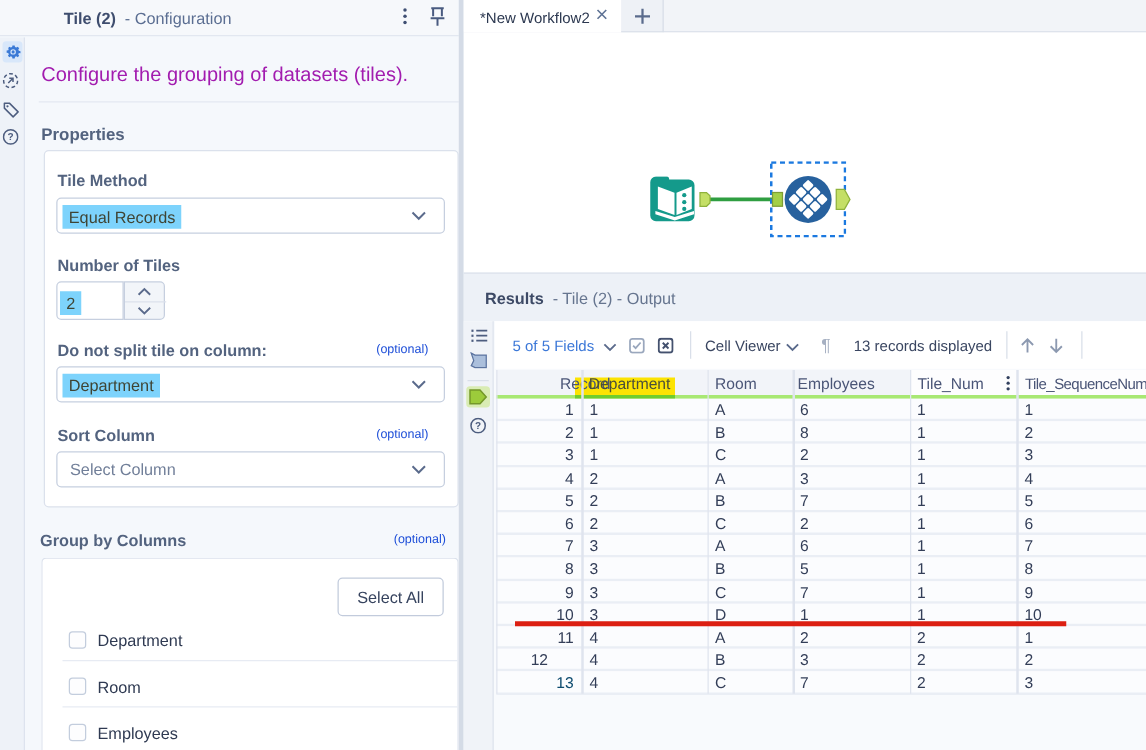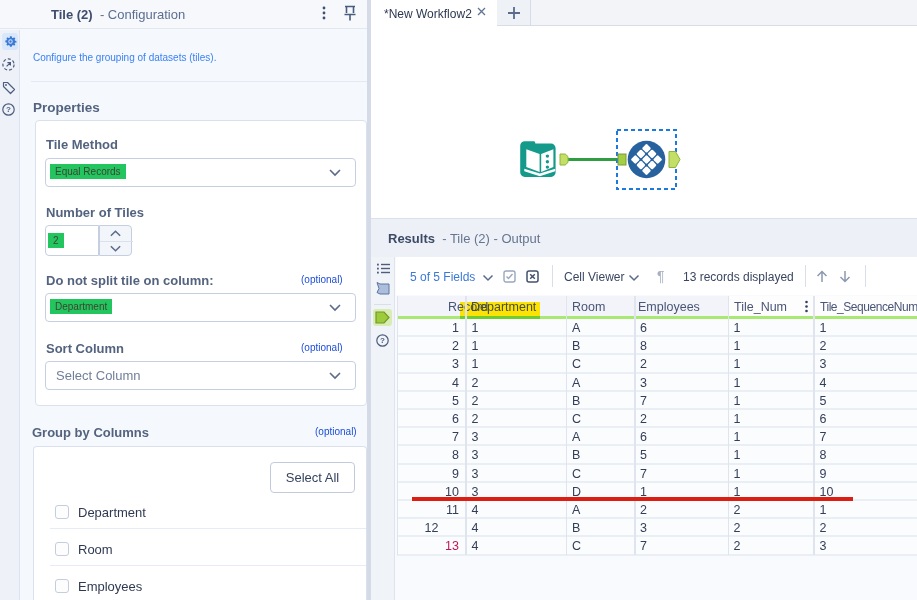--- a/index.html
+++ b/index.html
@@ -4,21 +4,21 @@
 <style>
   * { margin:0; padding:0; box-sizing:border-box; }
   html,body { width:917px; height:600px; overflow:hidden; }
   body { font-family:"Liberation Sans", sans-serif; background:#fff; position:relative; }
   .abs { position:absolute; }
   .lbl { font-weight:bold; font-size:13px; color:#53637f; }
   .opt { font-size:10px; color:#1d4ed8; }
   .sel { position:absolute; left:45px; width:311px; height:29px; background:#fff;
          border:1px solid #c6cfdf; border-radius:4px; }
   .sel .chev { position:absolute; right:13px; top:9px; }
-  .hl { background:#22c55e; color:#3f4433; font-size:10px; padding:1.5px 5px 2.5px 5px; }
+  .hl { background:#7dd3fc; color:#3f4433; font-size:13px; padding:1.5px 5px 2.5px 5px; }
   .chk { position:absolute; width:14px; height:14px; border:1px solid #c3cddd;
          border-radius:3px; background:#fdfdfe; }
 </style>
 </head>
 <body>
 
 <div class="abs" style="left:0;top:0;width:367px;height:600px;background:#f5f8fc;"></div>
 
 <div class="abs" style="left:0;top:0;width:367px;height:29px;background:#f6f8fb;border-bottom:1px solid #e2e7f0;">
   <div class="abs" style="left:7px;top:7px;font-size:13px;color:#5b6e92;"><b style="color:#3e4d6e;margin-left:44px;">Tile (2)</b>&nbsp; - Configuration</div>
@@ -46,21 +46,21 @@
   <svg class="abs" style="left:2px;top:51px;" width="14" height="14" viewBox="0 0 14 14">
     <path d="M1.5 5.5 V1.5 H5.5 L12.5 8.5 L8.5 12.5 Z" fill="none" stroke="#4d5d7f" stroke-width="1.2" stroke-linejoin="round"></path>
     <circle cx="4" cy="4" r="0.9" fill="#4d5d7f"></circle>
   </svg>
   <svg class="abs" style="left:2px;top:73px;" width="13" height="13" viewBox="0 0 13 13">
     <circle cx="6.5" cy="6.5" r="5.7" fill="none" stroke="#4d5d7f" stroke-width="1.2"></circle>
     <text x="6.5" y="9.3" font-size="8" font-weight="bold" fill="#4d5d7f" text-anchor="middle" font-family="Liberation Sans">?</text>
   </svg>
 </div>
 
-<div class="abs" style="left:33px;top:52px;font-size:10px;color:#3b82f6;">Configure the grouping of datasets (tiles).</div>
+<div class="abs" style="left:33px;top:52px;font-size:16px;color:#a21caf;">Configure the grouping of datasets (tiles).</div>
 <div class="abs" style="left:31px;top:81px;width:336px;height:1px;background:#e3e8f1;"></div>
 <div class="abs lbl" style="left:33px;top:100px;font-size:13.5px;">Properties</div>
 
 <div class="abs" style="left:35px;top:120px;width:332px;height:286px;background:#fff;border:1px solid #dbe1ec;border-radius:4px;"></div>
 
 <div class="abs lbl" style="left:46px;top:137px;">Tile Method</div>
 <div class="sel" style="top:158px;">
   <span class="hl abs" style="left:4px;top:5px;">Equal Records</span>
   <svg class="chev" width="14" height="9" viewBox="0 0 14 9">
       <path d="M2 2 L7 7 L12 2" stroke="#5b6b8c" stroke-width="1.6" fill="none"></path>
@@ -331,21 +331,21 @@
 <div class="abs" style="left:733.5px;top:503.0px;font-size:12.5px;color:#333e58;">2</div>
 <div class="abs" style="left:819.5px;top:503.0px;font-size:12.5px;color:#333e58;">1</div>
 <div class="abs" style="left:397px;top:519.2px;width:520px;height:18.2px;background:#fbfcfe;border-bottom:2.5px solid #eaeef5;"></div>
 <div class="abs" style="left:404px;top:521.2px;width:55px;text-align:center;font-size:12.5px;color:#333e58;">12</div>
 <div class="abs" style="left:471.5px;top:521.2px;font-size:12.5px;color:#333e58;">4</div>
 <div class="abs" style="left:572px;top:521.2px;font-size:12.5px;color:#333e58;">B</div>
 <div class="abs" style="left:640px;top:521.2px;font-size:12.5px;color:#333e58;">3</div>
 <div class="abs" style="left:733.5px;top:521.2px;font-size:12.5px;color:#333e58;">2</div>
 <div class="abs" style="left:819.5px;top:521.2px;font-size:12.5px;color:#333e58;">2</div>
 <div class="abs" style="left:397px;top:537.4px;width:520px;height:18.2px;background:#fbfcfe;border-bottom:2.5px solid #eaeef5;"></div>
-<div class="abs" style="left:404px;top:539.4px;width:55px;text-align:right;font-size:12.5px;color:#be185d;">13</div>
+<div class="abs" style="left:404px;top:539.4px;width:55px;text-align:right;font-size:12.5px;color:#0c4a6e;">13</div>
 <div class="abs" style="left:471.5px;top:539.4px;font-size:12.5px;color:#333e58;">4</div>
 <div class="abs" style="left:572px;top:539.4px;font-size:12.5px;color:#333e58;">C</div>
 <div class="abs" style="left:640px;top:539.4px;font-size:12.5px;color:#333e58;">7</div>
 <div class="abs" style="left:733.5px;top:539.4px;font-size:12.5px;color:#333e58;">2</div>
 <div class="abs" style="left:819.5px;top:539.4px;font-size:12.5px;color:#333e58;">3</div>
 
 <div class="abs" style="left:396.5px;top:296px;width:1.5px;height:259px;background:#dfe4ee;"></div>
 <div class="abs" style="left:465px;top:296px;width:1.5px;height:259px;background:#dfe4ee;"></div>
 <div class="abs" style="left:565.5px;top:296px;width:1.5px;height:259px;background:#dfe4ee;"></div>
 <div class="abs" style="left:634px;top:296px;width:1.5px;height:259px;background:#dfe4ee;"></div>

